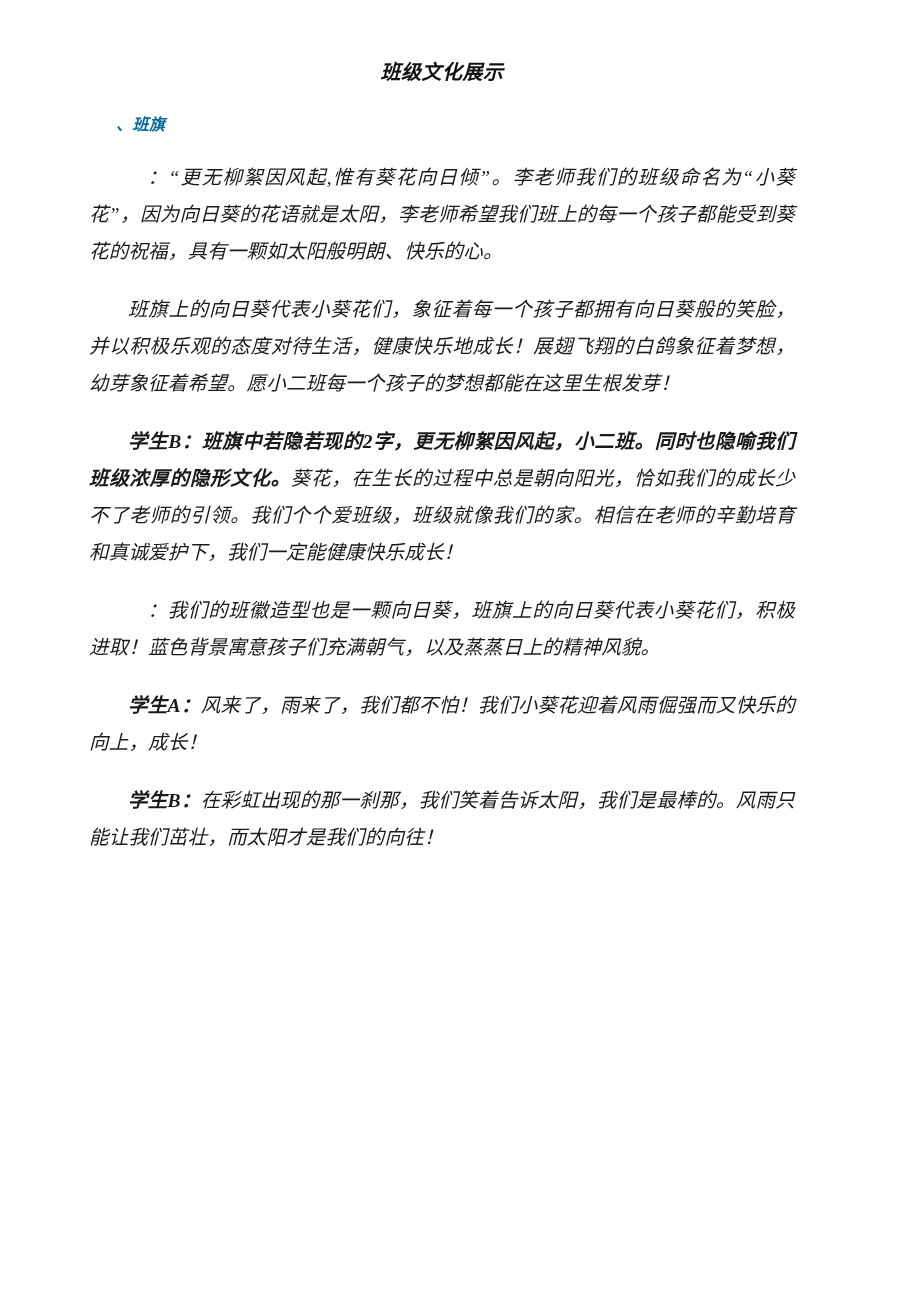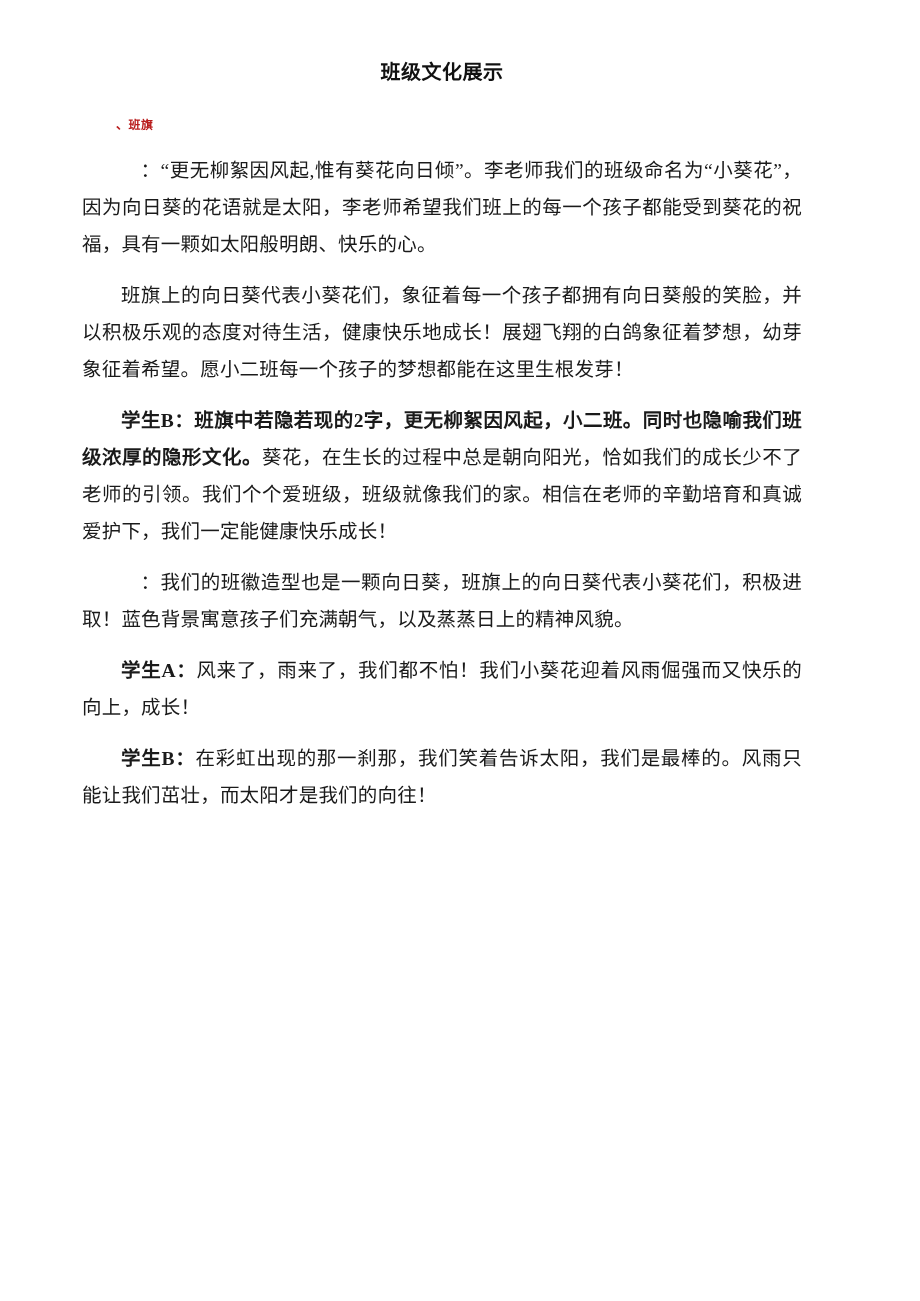--- a/index.html
+++ b/index.html
@@ -16,20 +16,21 @@
     color: #000000;
     -webkit-font-smoothing: antialiased;
   }
   .page {
     position: relative;
     width: 784px;
     height: 1301px;
     box-sizing: border-box;
     padding: 0;
     background: #ffffff;
+    font-style: italic;
   }
   .doc-body {
     position: absolute;
     left: 82px;
     top: 0;
     width: 720px;
   }
   .doc-title {
     text-align: center;
     font-family: "DejaVu Sans", "Liberation Sans", sans-serif;
@@ -37,41 +38,41 @@
     font-size: 20px;
     line-height: 24px;
     letter-spacing: 0.5px;
     margin: 0;
     padding-top: 60px;
     color: #111111;
   }
   .section-heading {
     font-family: "DejaVu Sans", "Liberation Sans", sans-serif;
     font-weight: bold;
-    font-size: 12px;
+    font-size: 16px;
     line-height: 26px;
     letter-spacing: 0.5px;
     margin: 0;
-    color: #b91c1c;
+    color: #0369a1;
   }
   .heading-banqi {
     padding-top: 28px;
     padding-left: 34px;
   }
   .heading-banhui {
     padding-top: 22px;
     padding-left: 0px;
   }
   .para {
     font-family: "Liberation Serif", "DejaVu Serif", serif;
     font-size: 19.5px;
     line-height: 37px;
     text-align: justify;
     text-justify: inter-character;
-    margin: 0;
+    margin: 7px;
     padding-top: 14px;
     color: #1a1a1a;
     letter-spacing: 0.2px;
   }
   .indent-2 {
     text-indent: 2em;
   }
   .indent-3 {
     text-indent: 3em;
   }

